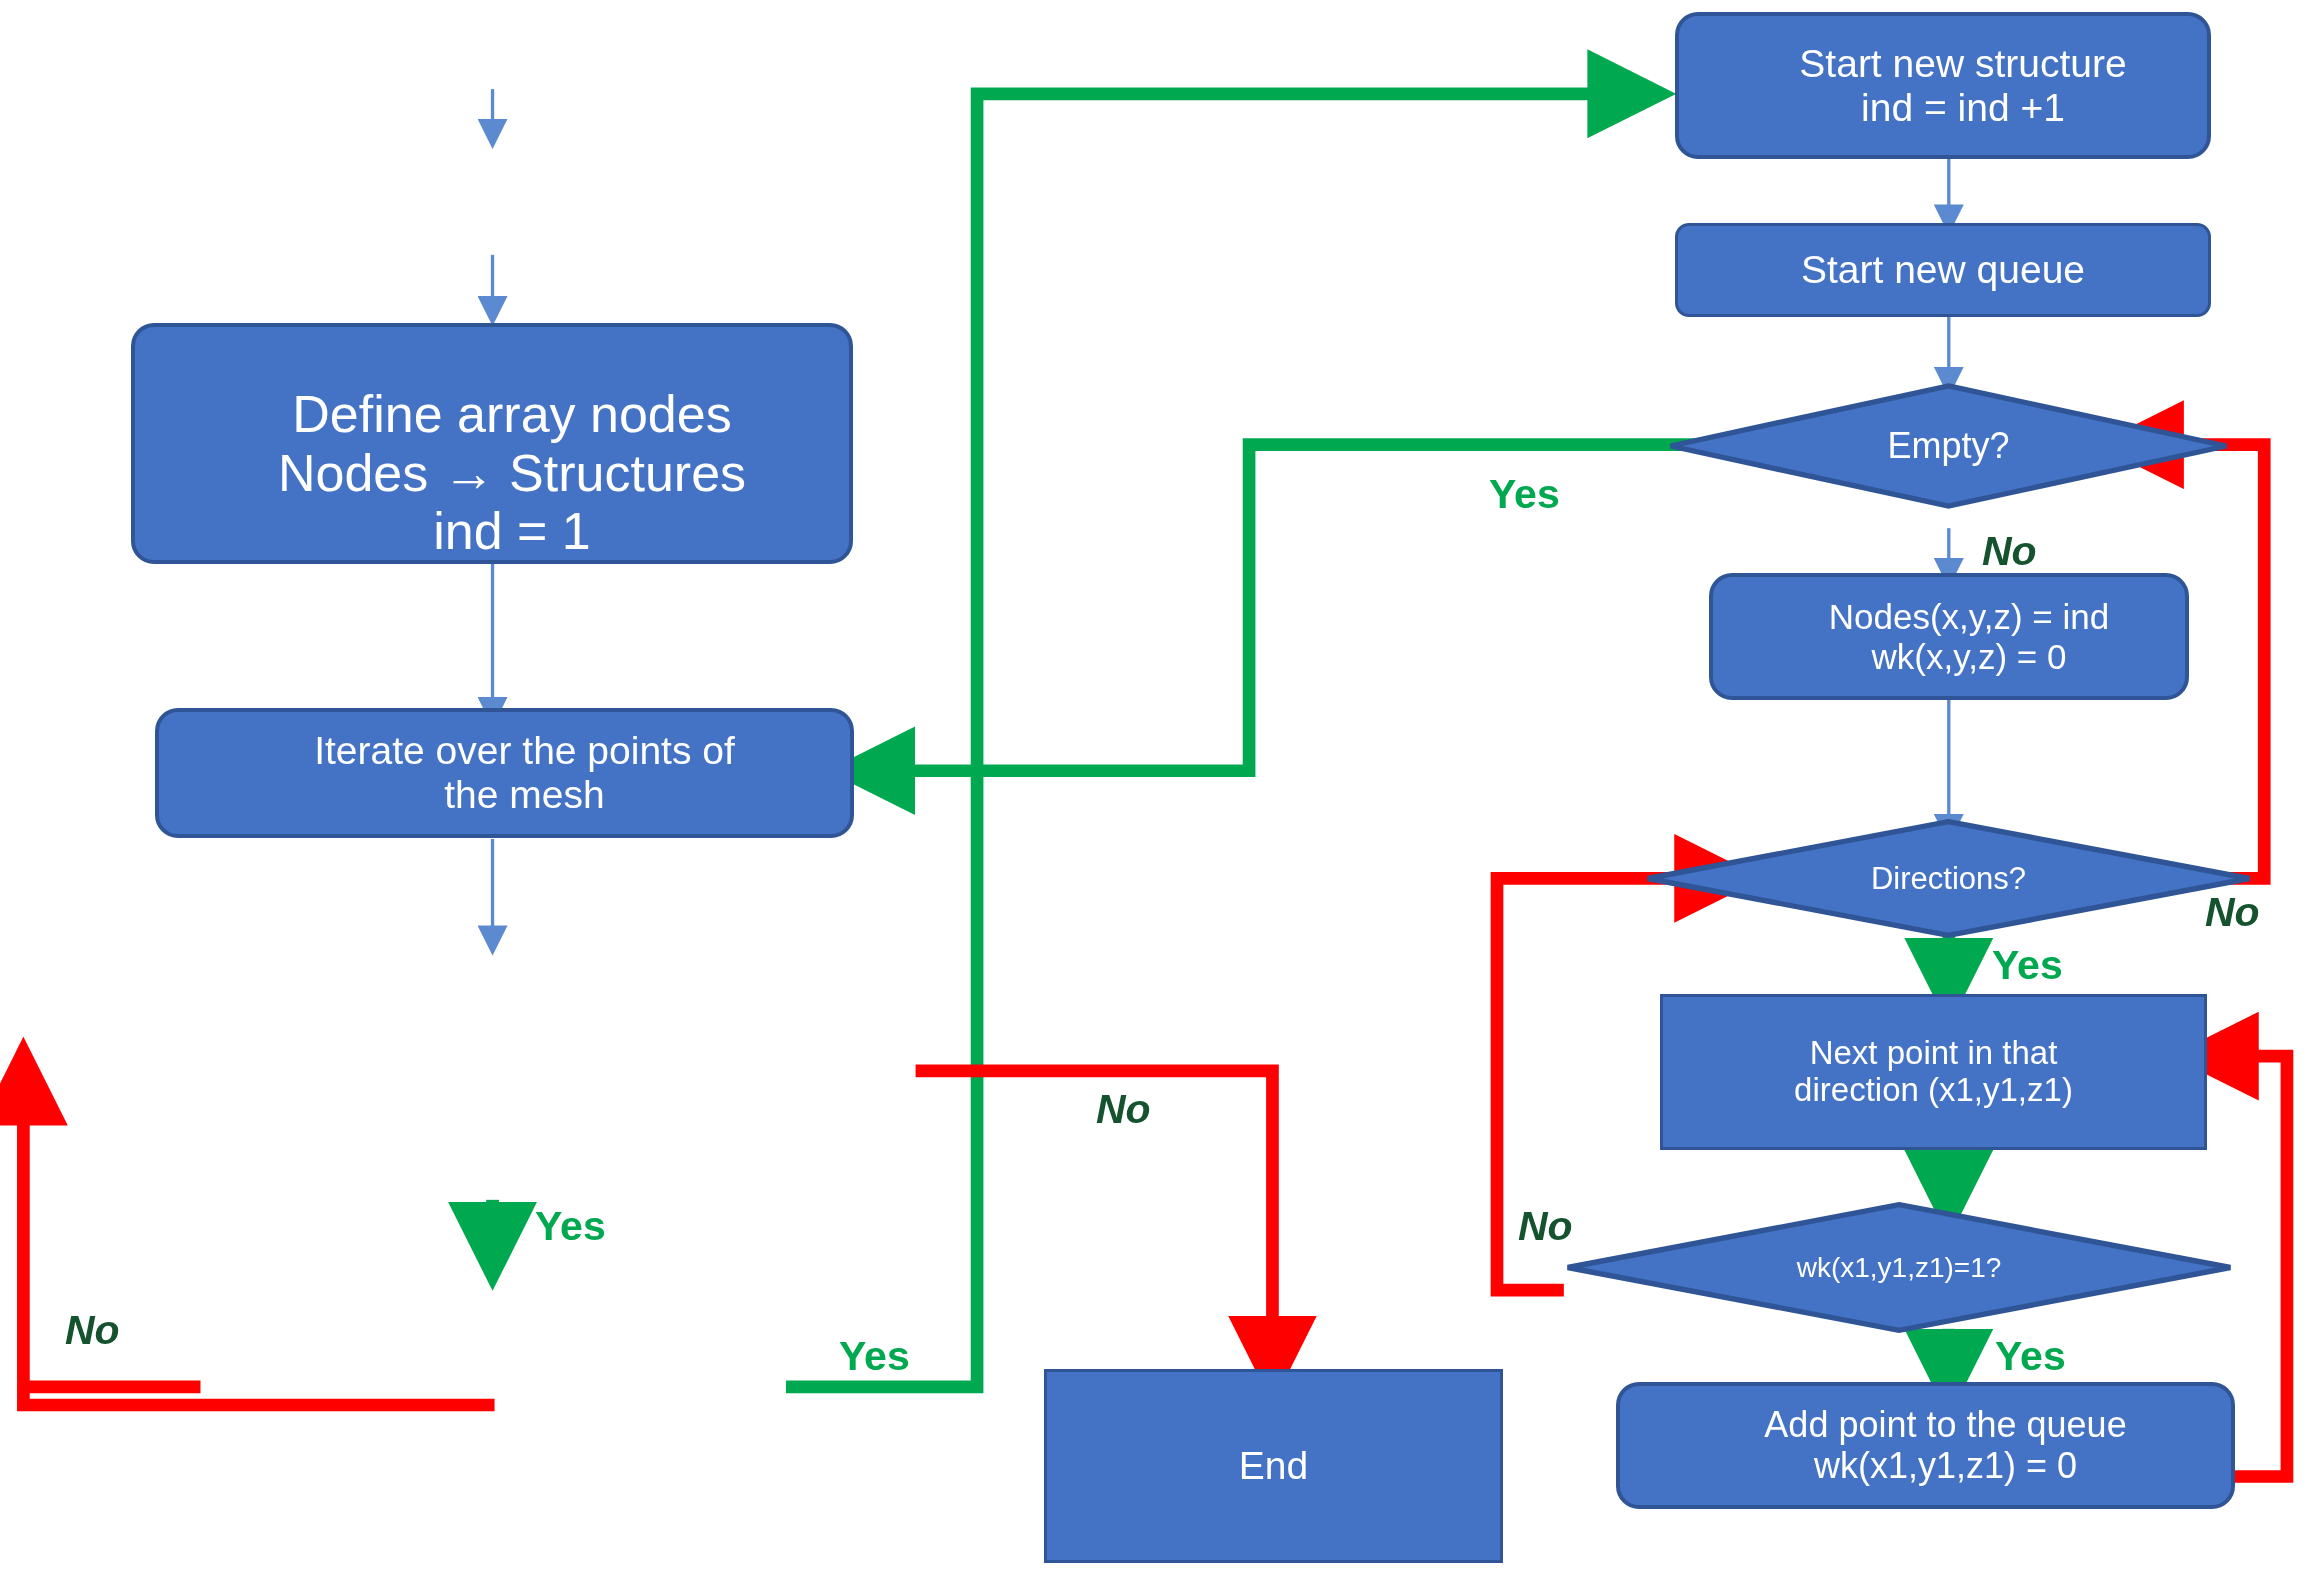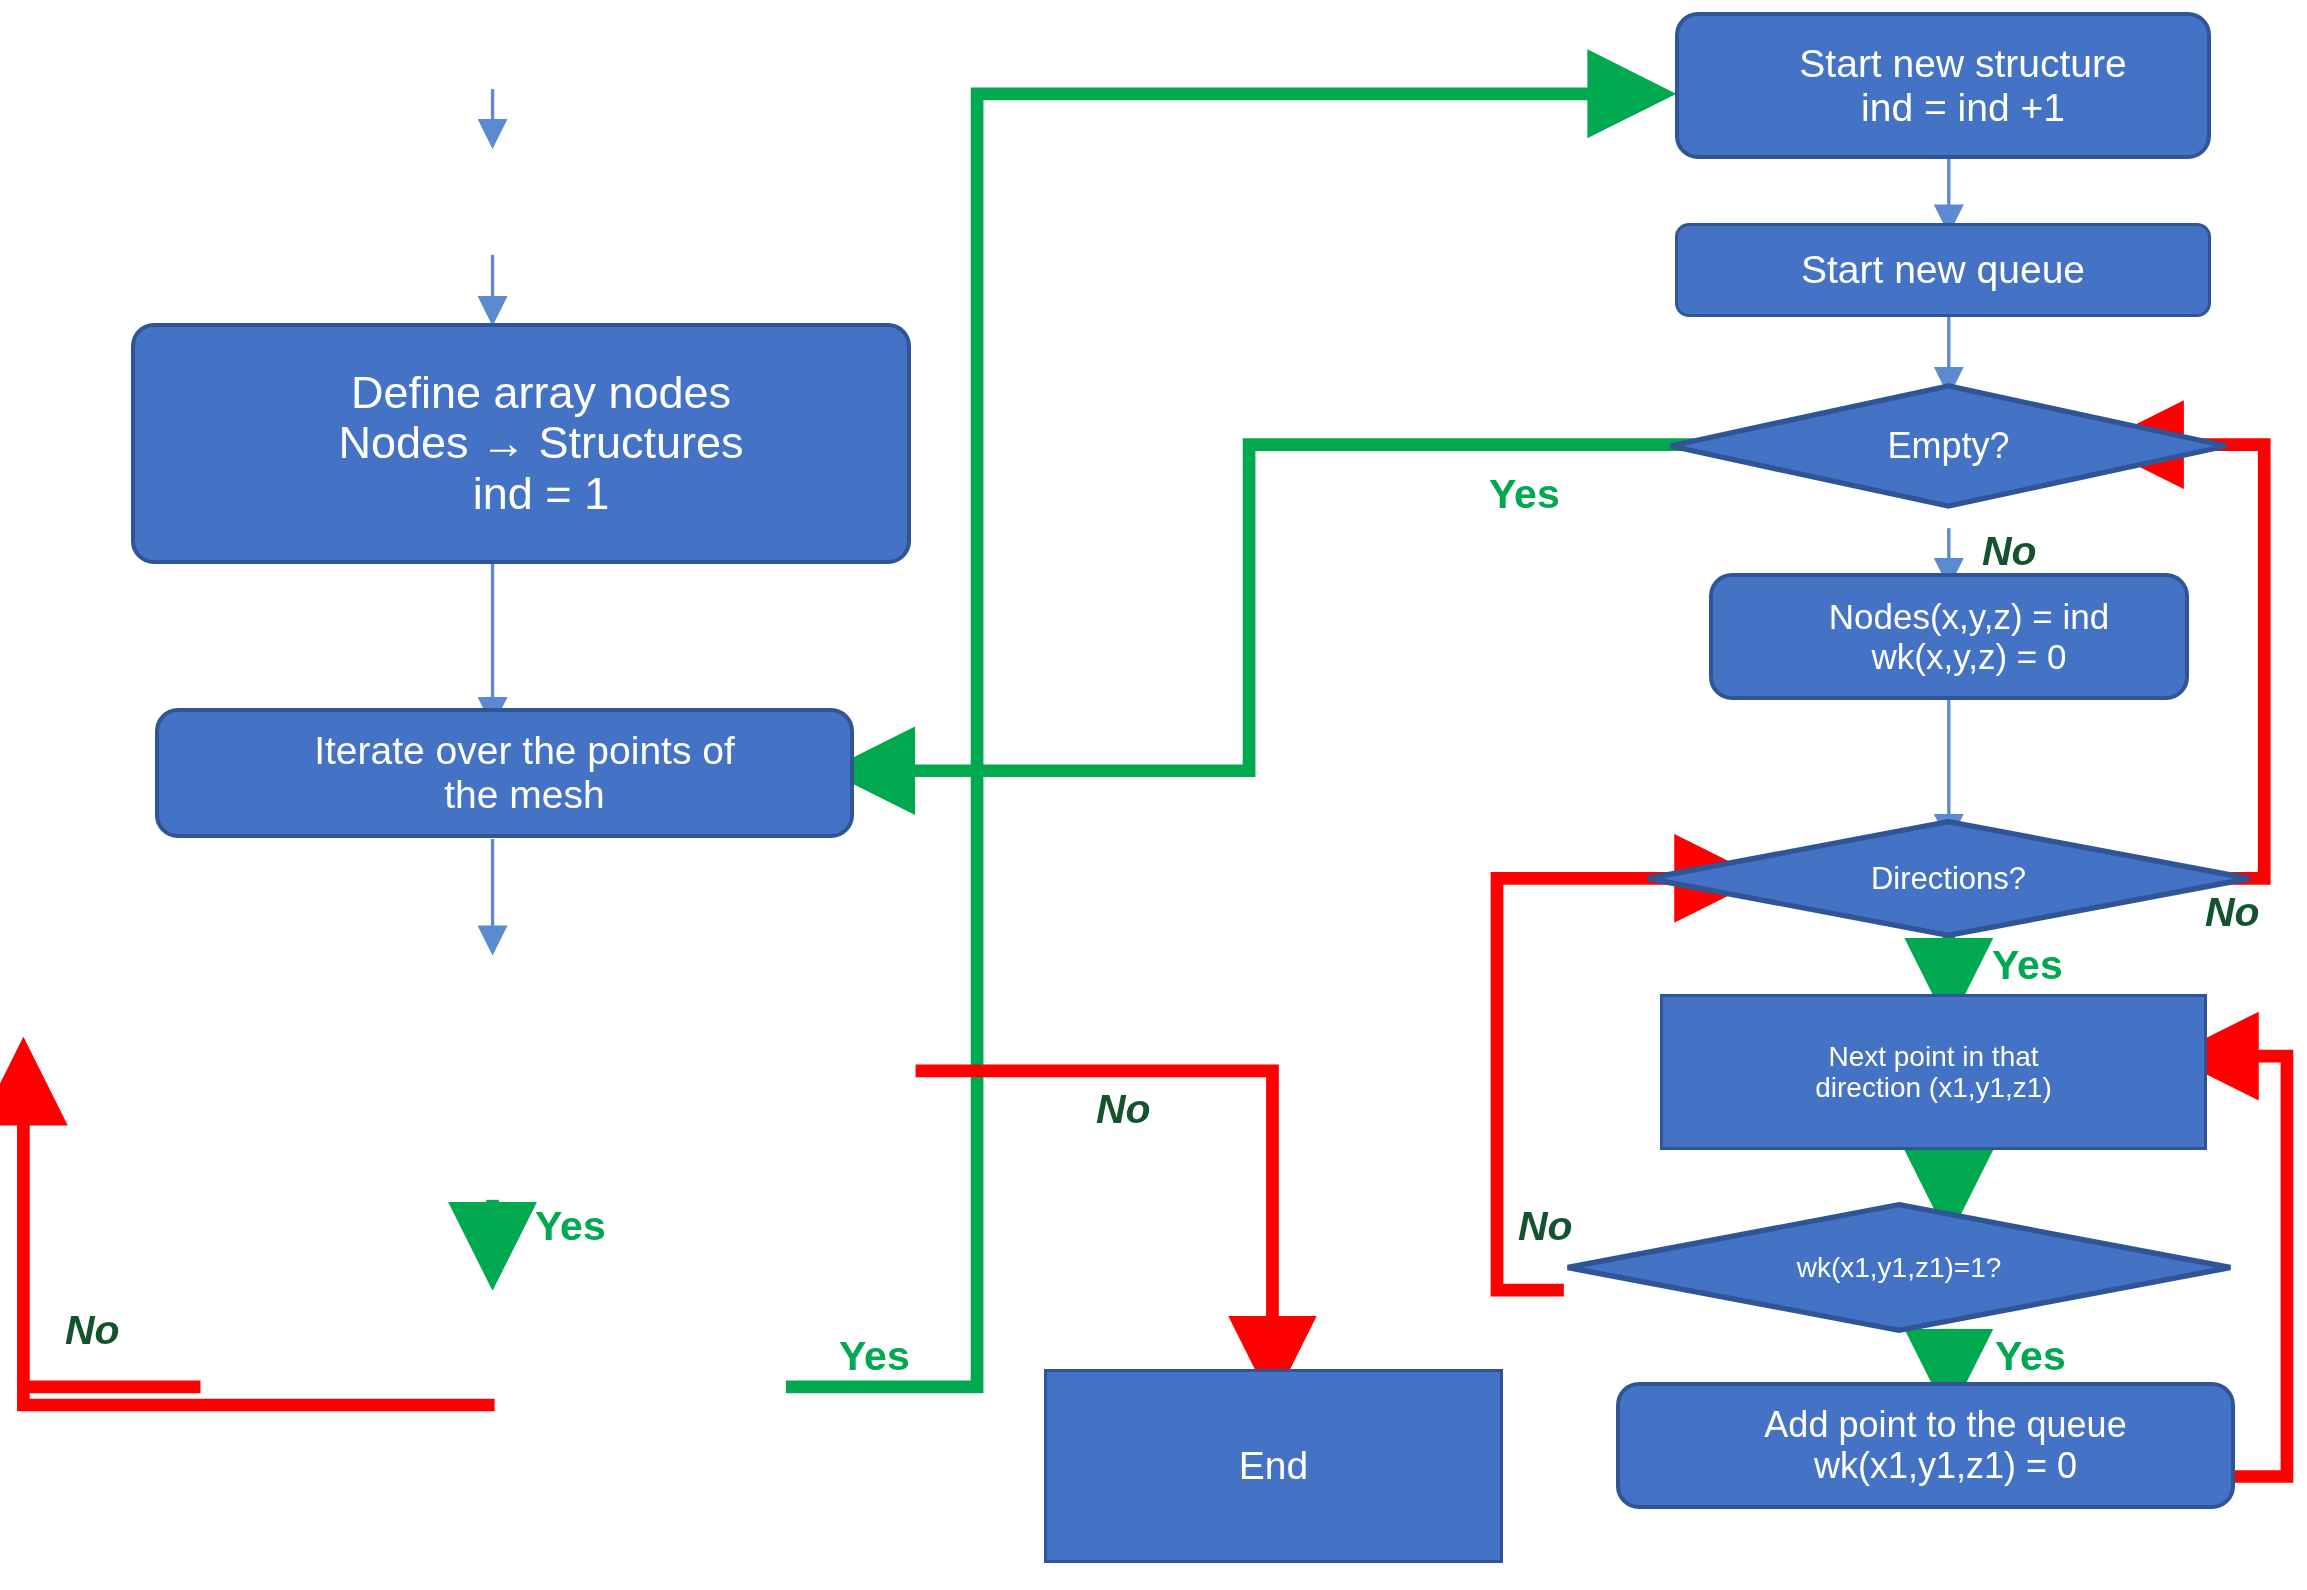--- a/index.html
+++ b/index.html
@@ -125,21 +125,21 @@
     <g stroke="#FF0000" stroke-width="19" fill="none" stroke-linejoin="miter">
       <path d="M2340,1930 L2240,1930 L2240,1314 L2585,1314" marker-end="url(#ah-red)"></path>
     </g>
 
     <g stroke="#FF0000" stroke-width="19" fill="none" stroke-linejoin="miter">
       <path d="M3340,2209 L3422,2209 L3422,1580 L3300,1580" marker-end="url(#ah-red)"></path>
     </g>
   </svg>
 
 
-  <div class="node round" style="left:131px;top:323px;width:780px;height:241px;font-size:45px;">
+  <div class="node round" style="left:131px;top:323px;width:722px;height:241px;font-size:52px;align-items:flex-end;">
     <span class="txt">
       <span>Define array nodes</span><br>
       <span>Nodes → Structures</span><br>
       <span>ind = 1</span>
     </span>
   </div>
 
   <div class="node round" style="left:155px;top:708px;width:699px;height:130px;font-size:39px;">
     <span class="txt">
       <span>Iterate over the points of</span><br>
@@ -178,21 +178,21 @@
     </span>
   </div>
 
   <div class="diamond" style="left:1645px;top:819px;width:607px;height:119px;">
     <svg width="607" height="119" viewBox="0 0 908 178">
       <polygon points="454,4 904,89 454,174 4,89" fill="#4472C4" stroke="#2F5597" stroke-width="8"></polygon>
     </svg>
     <div class="dlabel" style="font-size:31px;">Directions?</div>
   </div>
 
-  <div class="node rect" style="left:1660px;top:994px;width:547px;height:156px;font-size:28px;align-items:center;">
+  <div class="node rect" style="left:1660px;top:994px;width:547px;height:156px;font-size:33px;align-items:center;">
     <span class="txt">
       <span>Next point in that</span><br>
       <span>direction (x1,y1,z1)</span>
     </span>
   </div>
 
   <div class="diamond" style="left:1565px;top:1202px;width:668px;height:131px;">
     <svg width="668" height="131" viewBox="0 0 1000 196">
       <polygon points="500,4 996,98 500,192 4,98" fill="#4472C4" stroke="#2F5597" stroke-width="8"></polygon>
     </svg>

